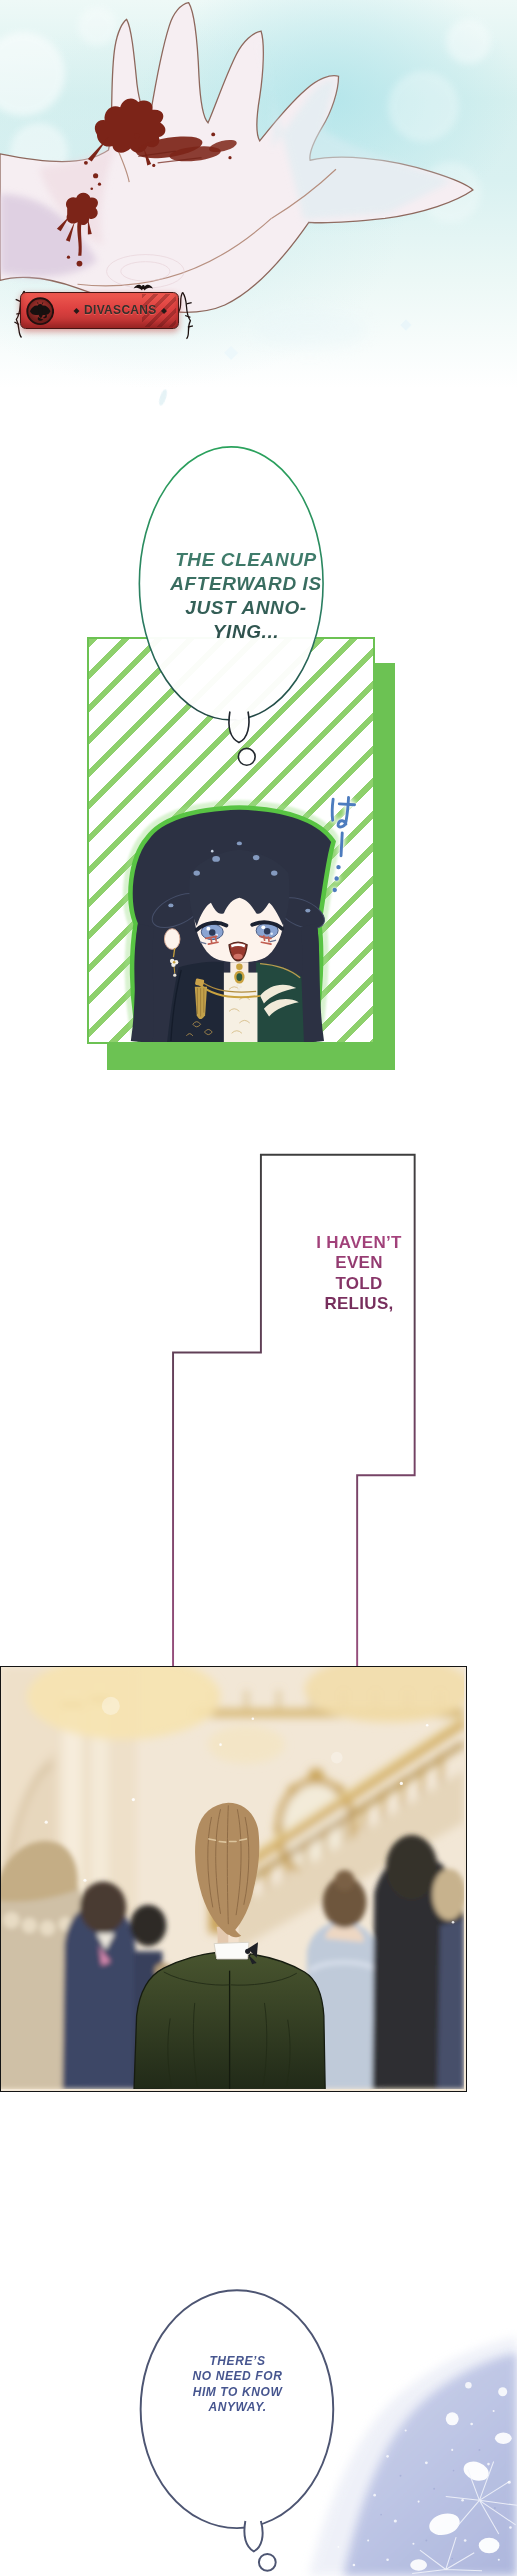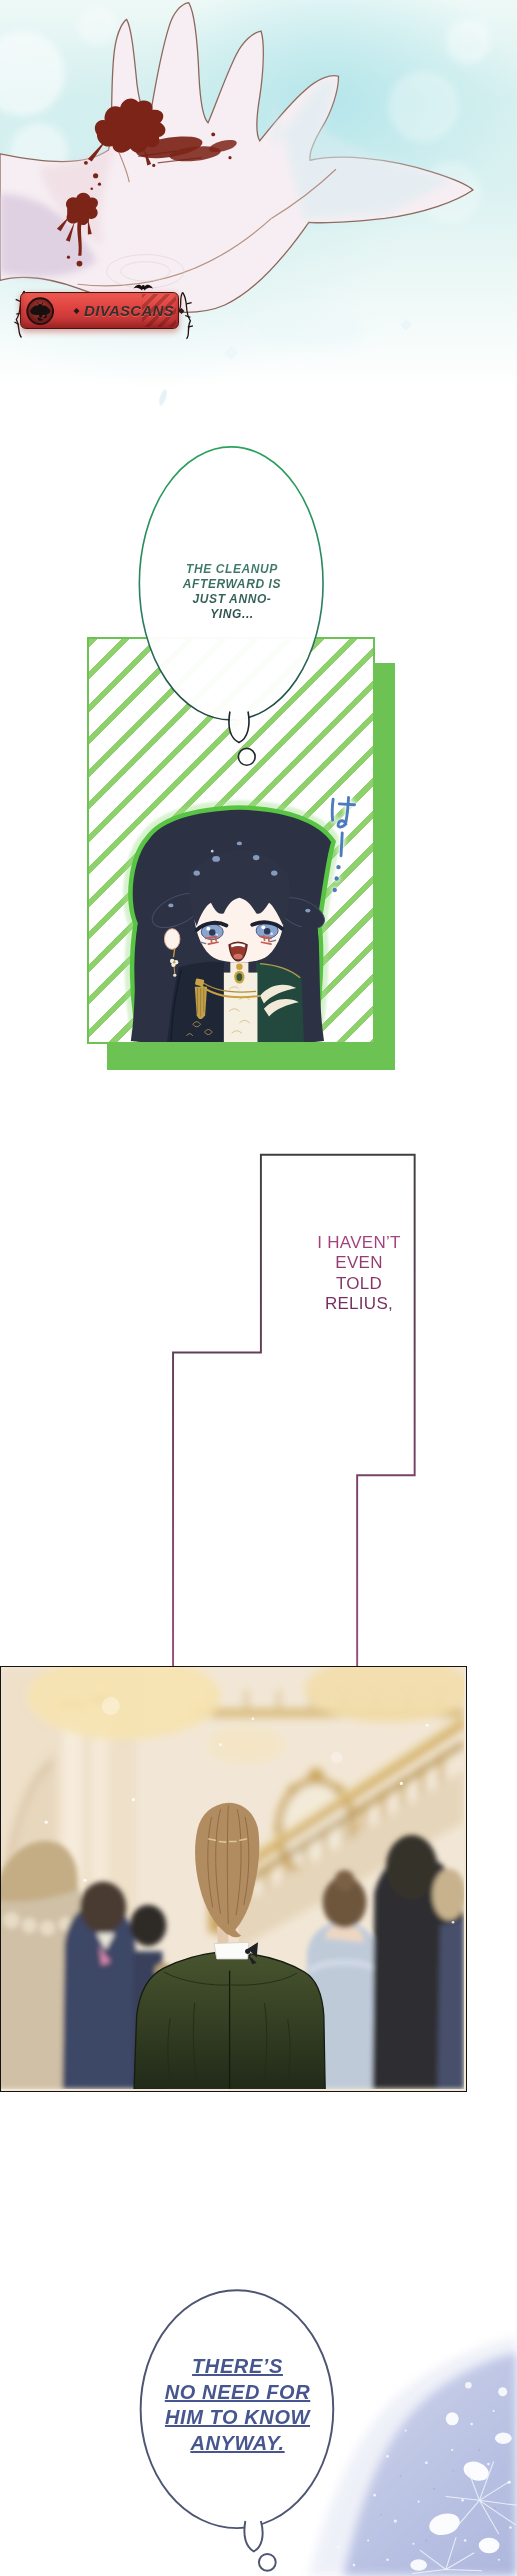--- a/index.html
+++ b/index.html
@@ -21,39 +21,39 @@
   
   .banner-wrap { left:17px; top:288px; width:169px; height:45px; }
   .banner-body { position:absolute; left:2.6px; top:3.9px; width:159px; height:37px;
     background:linear-gradient(180deg,#ef5a50 0%, #dd4140 45%, #b53130 100%);
     border:1.3px solid #471614; border-radius:5.8px;
     box-shadow:0 2.6px 6.5px rgba(190,50,45,.45), inset 0 -3.9px 6.5px rgba(90,10,10,.35);
     display:flex; align-items:center; }
   .banner-pattern { position:absolute; right:1.3px; top:1.3px; bottom:1.3px; width:34px; border-radius:0 4.5px 4.5px 0;
     background:repeating-linear-gradient(135deg, rgba(70,12,12,.30) 0 3.2px, rgba(0,0,0,0) 3.2px 8.4px); }
   .banner-text { position:absolute; left:53px; top:0; height:100%; display:flex; align-items:center; gap:4.5px; }
-  .banner-name { font-size:15px; font-weight:900; font-style:italic; letter-spacing:0.3px; color:#35302c;
+  .banner-name { font-size:12px; font-weight:900; letter-spacing:0.3px; color:#35302c;
     text-shadow:0 0.6px 0 rgba(255,120,110,.55); }
   .banner-dia { font-size:7.8px; color:#241a18; font-style:normal; }
 
   
   .bubble-text { white-space:pre-line; text-align:center; font-weight:700; font-style:italic; }
-  .b1-text { left:153px; top:548px; width:158px; font-size:12px; line-height:1.26; letter-spacing:0.6px;
+  .b1-text { left:167px; top:548px; width:158px; font-size:19px; line-height:1.26; letter-spacing:0.6px;
     background:linear-gradient(180deg,#41806e 0%, #2c4c49 100%);
-    -webkit-background-clip:text; background-clip:text; color:transparent;margin-top:14px; }
-  .b2-text { left:160px; top:2354px; width:155px; font-size:20px; line-height:1.28; letter-spacing:0.6px; color:#47568f;text-decoration:underline; }
+    -webkit-background-clip:text; background-clip:text; color:transparent; }
+  .b2-text { left:160px; top:2354px; width:155px; font-size:12px; line-height:1.28; letter-spacing:0.6px; color:#47568f; }
 
   
   .gp-shadow { left:107px; top:663px; width:288px; height:407px; background:#6cc253; }
   .green-panel { left:87px; top:637px; width:288px; height:407px; border:2.6px solid #6cc253; background:
       repeating-linear-gradient(135deg, #8ed06c 0 5.8px, rgba(0,0,0,0) 5.8px 23px), #ffffff;
     overflow:hidden; }
 
   
-  .caption { white-space:pre-line; text-align:center; font-weight:400; font-size:17px; line-height:1.2; letter-spacing:0.3px;padding-left:43px; }
+  .caption { white-space:pre-line; text-align:center; font-weight:700; font-size:17px; line-height:1.2; letter-spacing:0.3px;padding-left:43px; }
   .c1-text { left:260px; top:1233px; width:155px;
     background:linear-gradient(180deg,#a8447f 0%, #6e2a56 100%);
     -webkit-background-clip:text; background-clip:text; color:transparent; }
   .c2-text { left:173px; top:1500px; width:182px; color:#7c3164; }
 
   
   .ballroom { left:0; top:1666px; width:467px; height:426px; border:1.9px solid #141414; background:#f2e7d6; }
 
   .sr-note { position:absolute; width:0.6px; height:0.6px; overflow:hidden; clip:rect(0 0 0 0); }
 </style>

